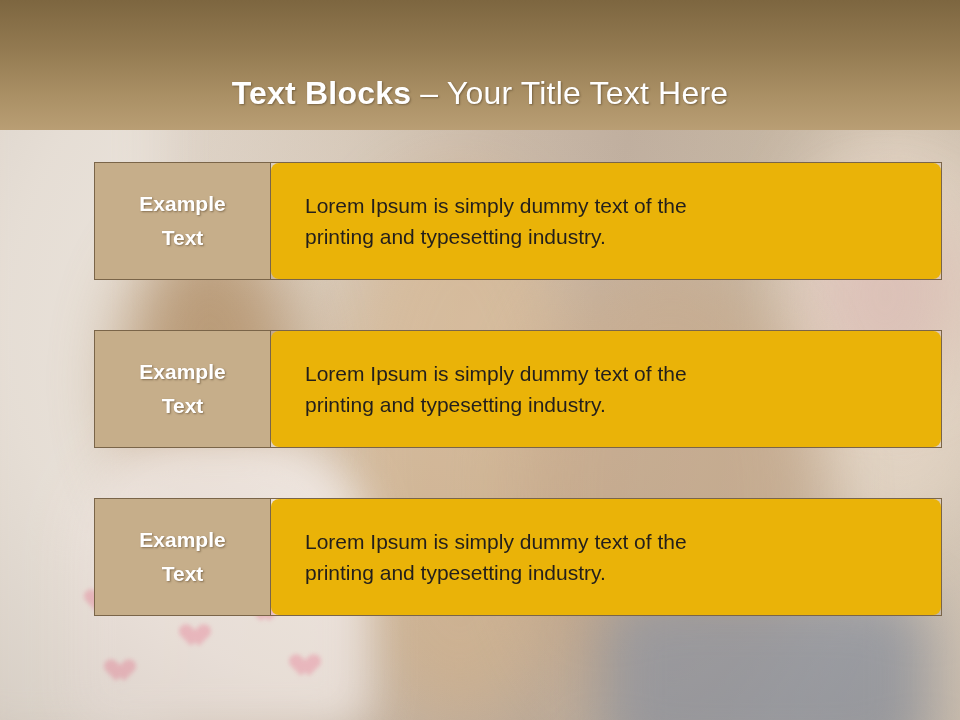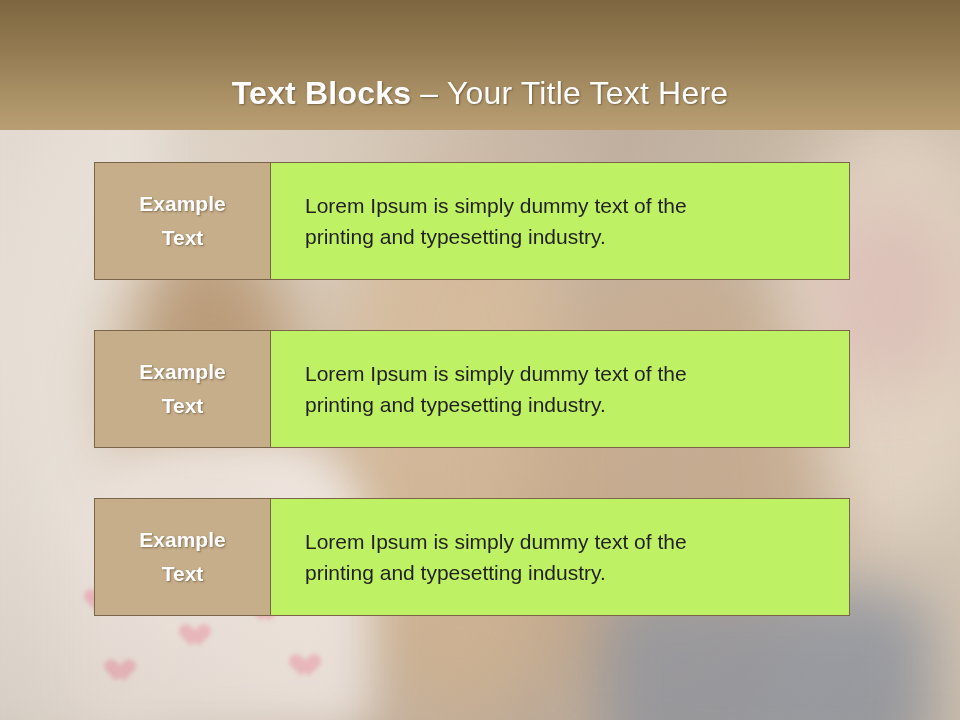--- a/index.html
+++ b/index.html
@@ -128,21 +128,21 @@
     font-weight: bold;
   }
   .header-title .light {
     font-weight: normal;
   }
 
   
   .block {
     position: absolute;
     left: 94px;
-    width: 756px;
+    width: 848px;
     height: 118px;
     box-sizing: border-box;
     border: 1px solid #7b6murder;
     display: flex;
   }
   .block {
     border: 1px solid #7a6549;
   }
   .block-label {
     width: 176px;
@@ -156,28 +156,29 @@
     color: #ffffff;
     font-weight: bold;
     font-size: 21px;
     line-height: 34px;
     text-shadow: 1px 1px 2px rgba(90,70,45,.6);
     text-align: center;
   }
   .block-body {
     flex: 1;
     box-sizing: border-box;
-    background: #bef264;
+    background: #eab308;
     display: flex;
     flex-direction: column;
     justify-content: center;
     padding: 0 34px;
     color: #231f1c;
     font-size: 21px;
     line-height: 31px;
+    border-radius: 8px;
   }
   .b1 { top: 162px; }
   .b2 { top: 330px; }
   .b3 { top: 498px; }
 </style>
 </head>
 <body>
 
 <div id="slide">
 

